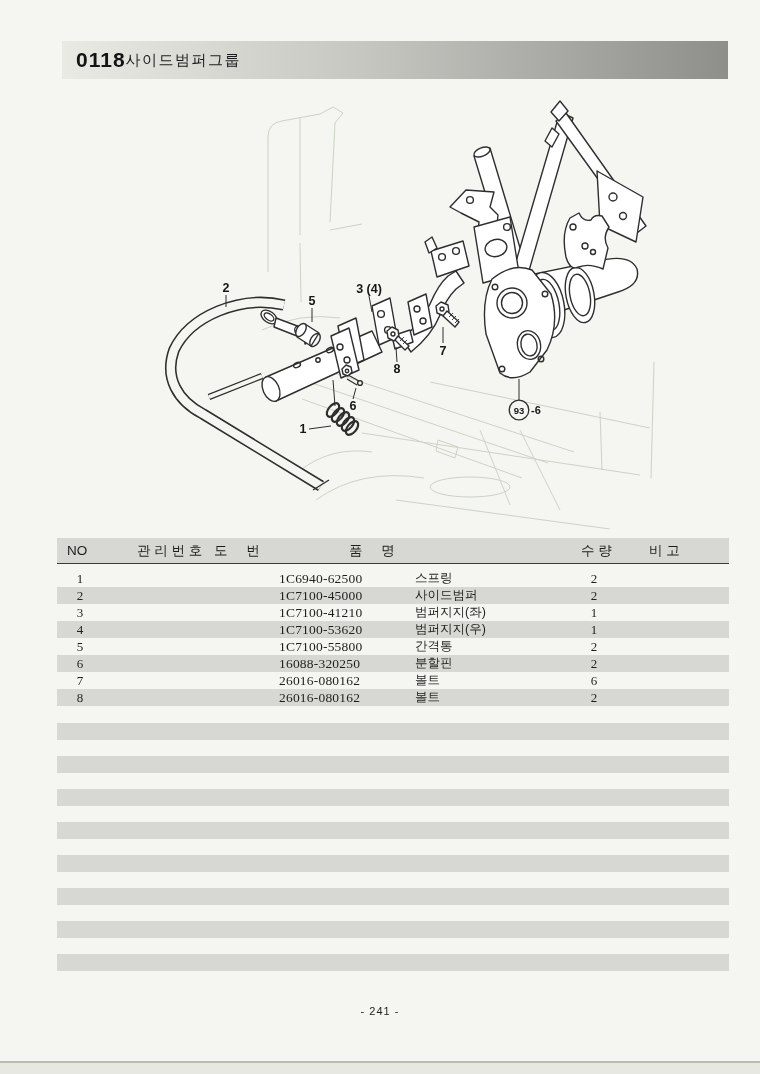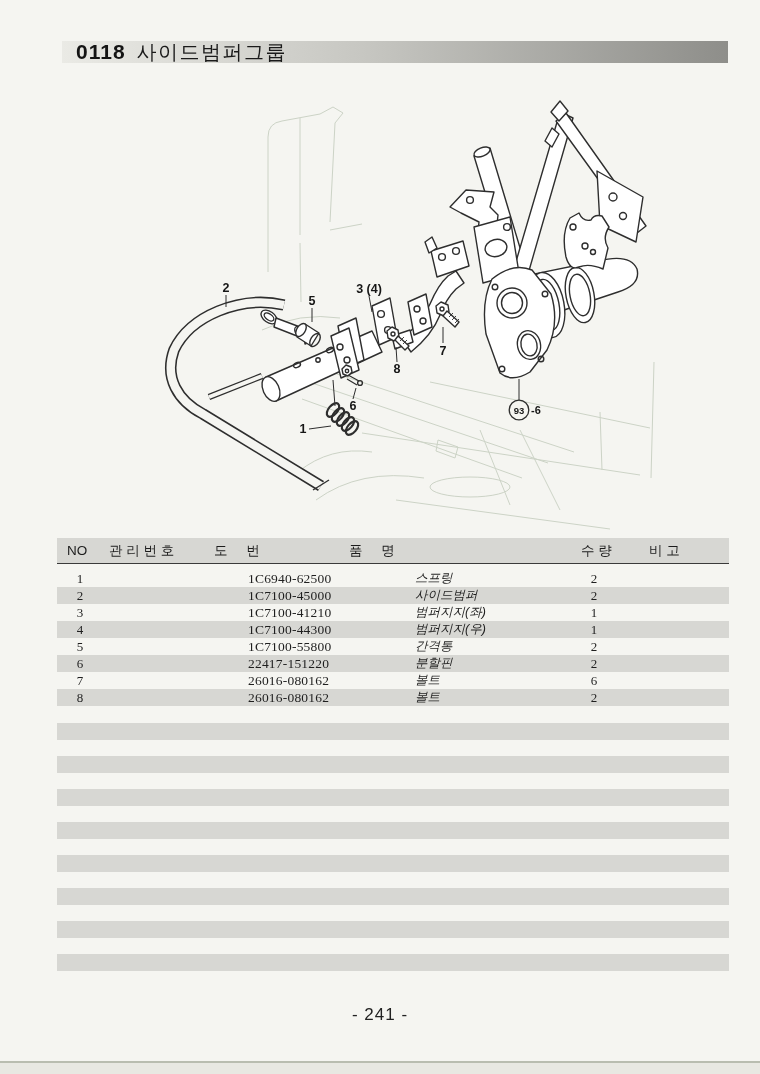--- a/index.html
+++ b/index.html
@@ -1,47 +1,47 @@
 <!DOCTYPE html>
 <html><head>
 <meta charset="utf-8">
 <style>
   html,body{margin:0;padding:0;background:#ddd;}
   .page{position:relative;width:760px;height:1074px;background:#f5f5f1;
         font-family:"Liberation Sans",sans-serif;overflow:hidden;}
   
-  .header-bar{position:absolute;left:62px;top:41px;width:666px;height:22px;
+  .header-bar{position:absolute;left:62px;top:41px;width:666px;height:38px;
       background:linear-gradient(90deg,#eaeae5 0%,#c7c7c2 45%,#8e8e8a 100%);
       display:flex;align-items:center;padding-left:14px;box-sizing:border-box;}
   .header-code{font-size:21px;font-weight:bold;letter-spacing:1px;color:#141414;}
-  .header-title{font-size:20px;color:#1a1a1a;margin-left:11px;letter-spacing:1.5px;}
+  .header-title{font-size:15px;color:#1a1a1a;letter-spacing:1.5px;}
   
   .diagram{position:absolute;left:0;top:0;width:760px;height:540px;}
   
   .parts-table{position:absolute;left:57px;top:538px;width:672px;}
   .thead{position:relative;height:25px;background:#d7d7d3;border-bottom:1.5px solid #3a3a3a;}
   .th{position:absolute;top:0;line-height:25px;font-size:13.5px;color:#1c1c1c;white-space:pre;}
-  .th-no{left:10px}.th-mgmt{left:52px}.th-drawing{left:157px}
+  .th-no{left:10px}.th-mgmt{left:80px}.th-drawing{left:157px}
   .th-name{left:292px}.th-qty{left:524px}.th-remarks{left:592px}
   .tbody{margin-top:6px;}
   .trow{position:relative;height:17px;}
   .trow.alt{background:#d7d7d3;}
   .td{position:absolute;top:0;line-height:17px;color:#1f1f1f;white-space:pre;}
   .td-no{left:0;width:46px;text-align:center;font-family:"Liberation Serif",serif;font-size:13px;}
   .td-mgmt{left:66px;}
-  .td-drawing{left:191px;font-family:"Liberation Serif",serif;font-size:13.5px;letter-spacing:.2px;}
-  .td-name{left:358px;font-size:12.5px;font-style:italic;}
+  .td-drawing{left:222px;font-family:"Liberation Serif",serif;font-size:13.5px;letter-spacing:.2px;}
+  .td-name{left:358px;font-size:12.5px;}
   .td-qty{left:528px;width:18px;text-align:center;font-family:"Liberation Serif",serif;font-size:13px;}
   .td-remarks{left:612px;}
   
   .stripes{position:absolute;left:57px;top:723px;width:672px;}
   .stripe{height:17px;margin-bottom:16px;background:#d7d7d3;}
   
   .footer{position:absolute;left:0;top:1005px;width:100%;text-align:center;
-          font-size:17px;color:#222;letter-spacing:1px;}
+          font-size:11px;color:#222;letter-spacing:1px;}
   .bottom-line{position:absolute;left:0;top:1061px;width:100%;height:2px;background:#b9bdb0;}
   .bottom-band{position:absolute;left:0;top:1063px;width:100%;height:11px;background:#e8e8e2;}
   svg text{font-family:"Liberation Sans",sans-serif;}
 </style>
 </head>
 <body>
 
 <div class="page">
 
   <div class="header-bar">
@@ -226,37 +226,37 @@
         <span class="td td-no">3</span>
         <span class="td td-mgmt"></span>
         <span class="td td-drawing">1C7100-41210</span>
         <span class="td td-name">범퍼지지(좌)</span>
         <span class="td td-qty">1</span>
         <span class="td td-remarks"></span>
       </div>
       <div class="trow alt">
         <span class="td td-no">4</span>
         <span class="td td-mgmt"></span>
-        <span class="td td-drawing">1C7100-44300</span>
+        <span class="td td-drawing">1C7100-53620</span>
         <span class="td td-name">범퍼지지(우)</span>
         <span class="td td-qty">1</span>
         <span class="td td-remarks"></span>
       </div>
       <div class="trow">
         <span class="td td-no">5</span>
         <span class="td td-mgmt"></span>
         <span class="td td-drawing">1C7100-55800</span>
         <span class="td td-name">간격통</span>
         <span class="td td-qty">2</span>
         <span class="td td-remarks"></span>
       </div>
       <div class="trow alt">
         <span class="td td-no">6</span>
         <span class="td td-mgmt"></span>
-        <span class="td td-drawing">22417-151220</span>
+        <span class="td td-drawing">16088-320250</span>
         <span class="td td-name">분할핀</span>
         <span class="td td-qty">2</span>
         <span class="td td-remarks"></span>
       </div>
       <div class="trow">
         <span class="td td-no">7</span>
         <span class="td td-mgmt"></span>
         <span class="td td-drawing">26016-080162</span>
         <span class="td td-name">볼트</span>
         <span class="td td-qty">6</span>

